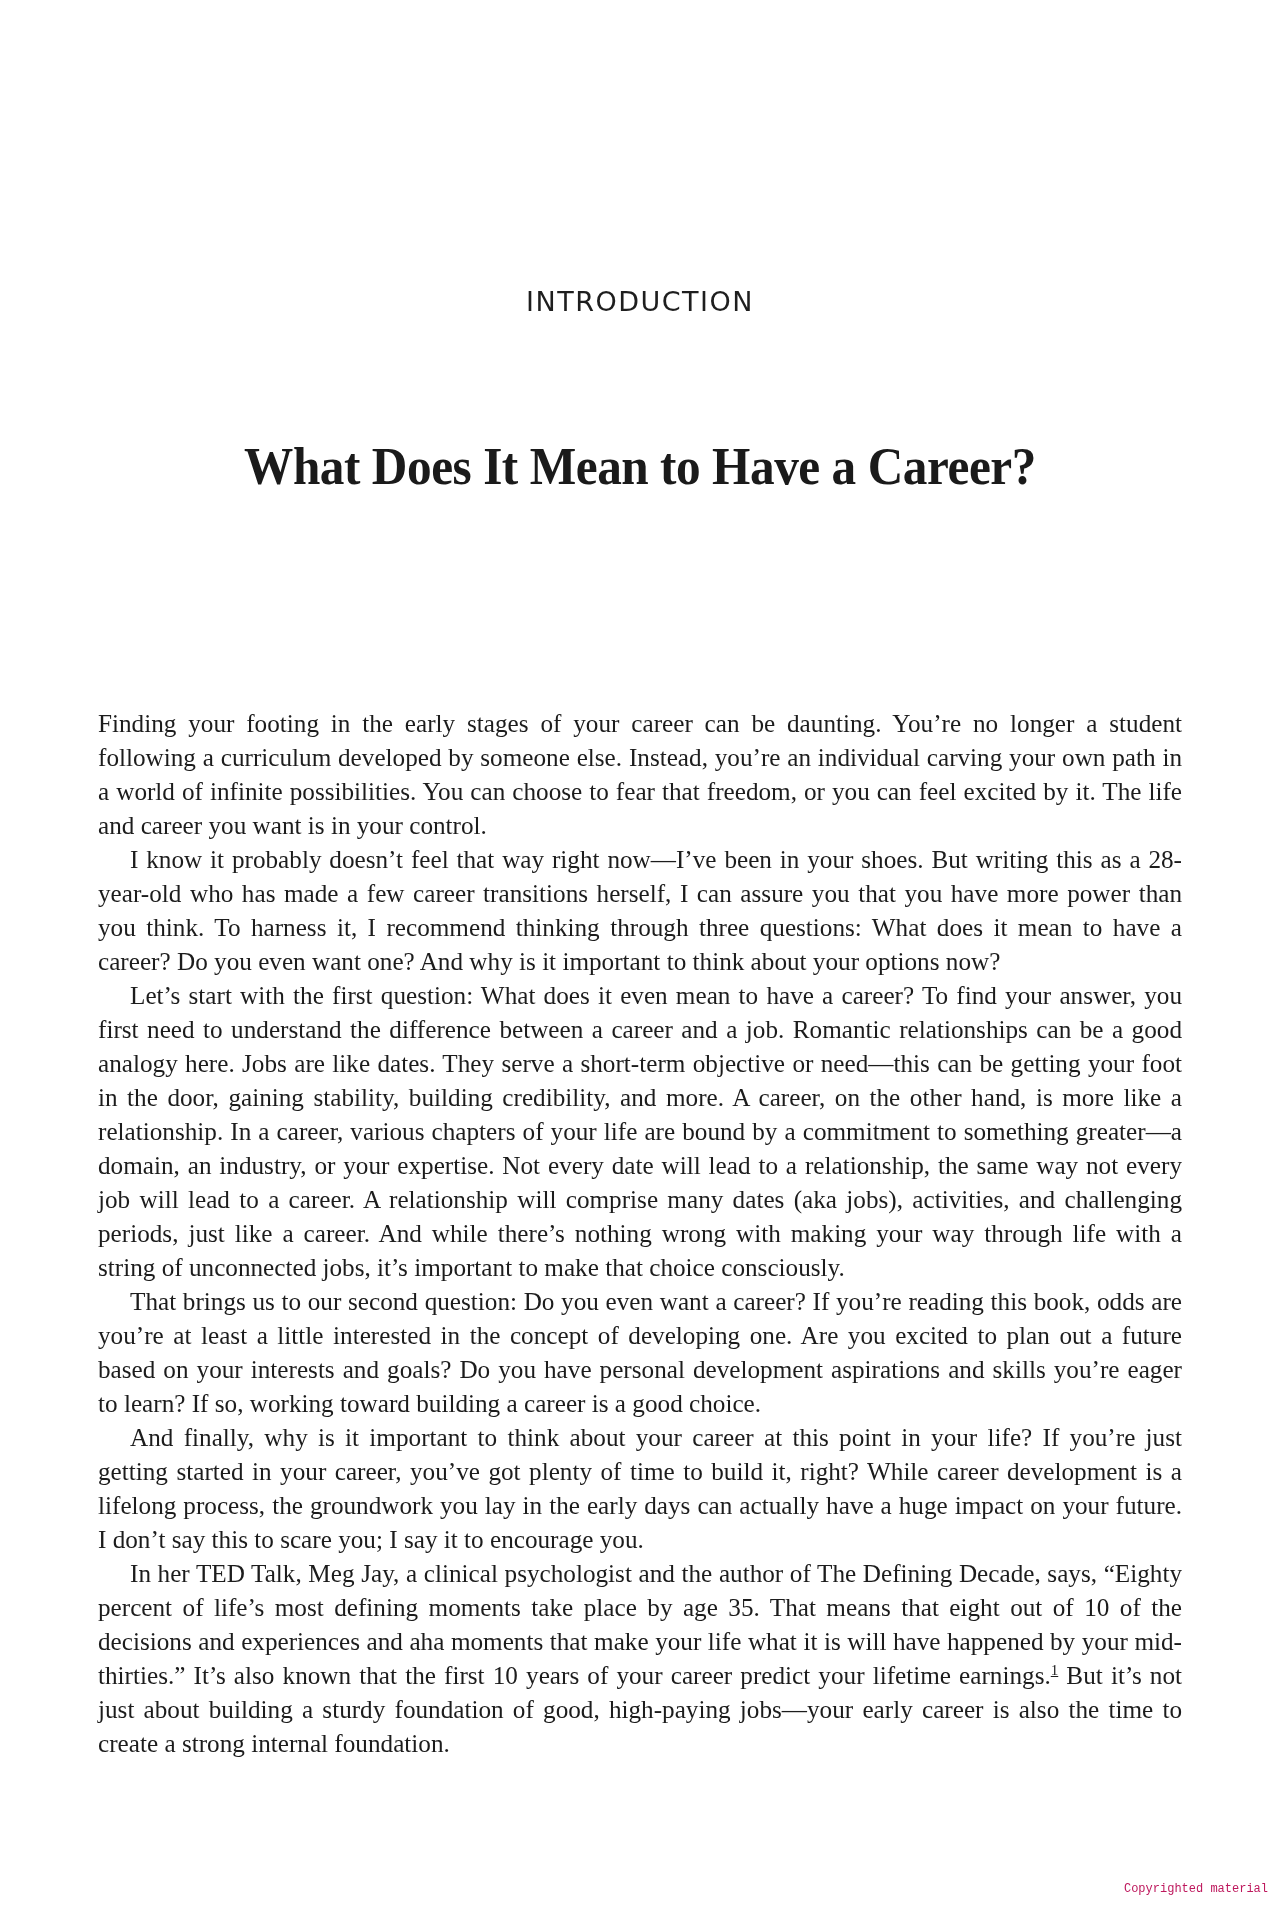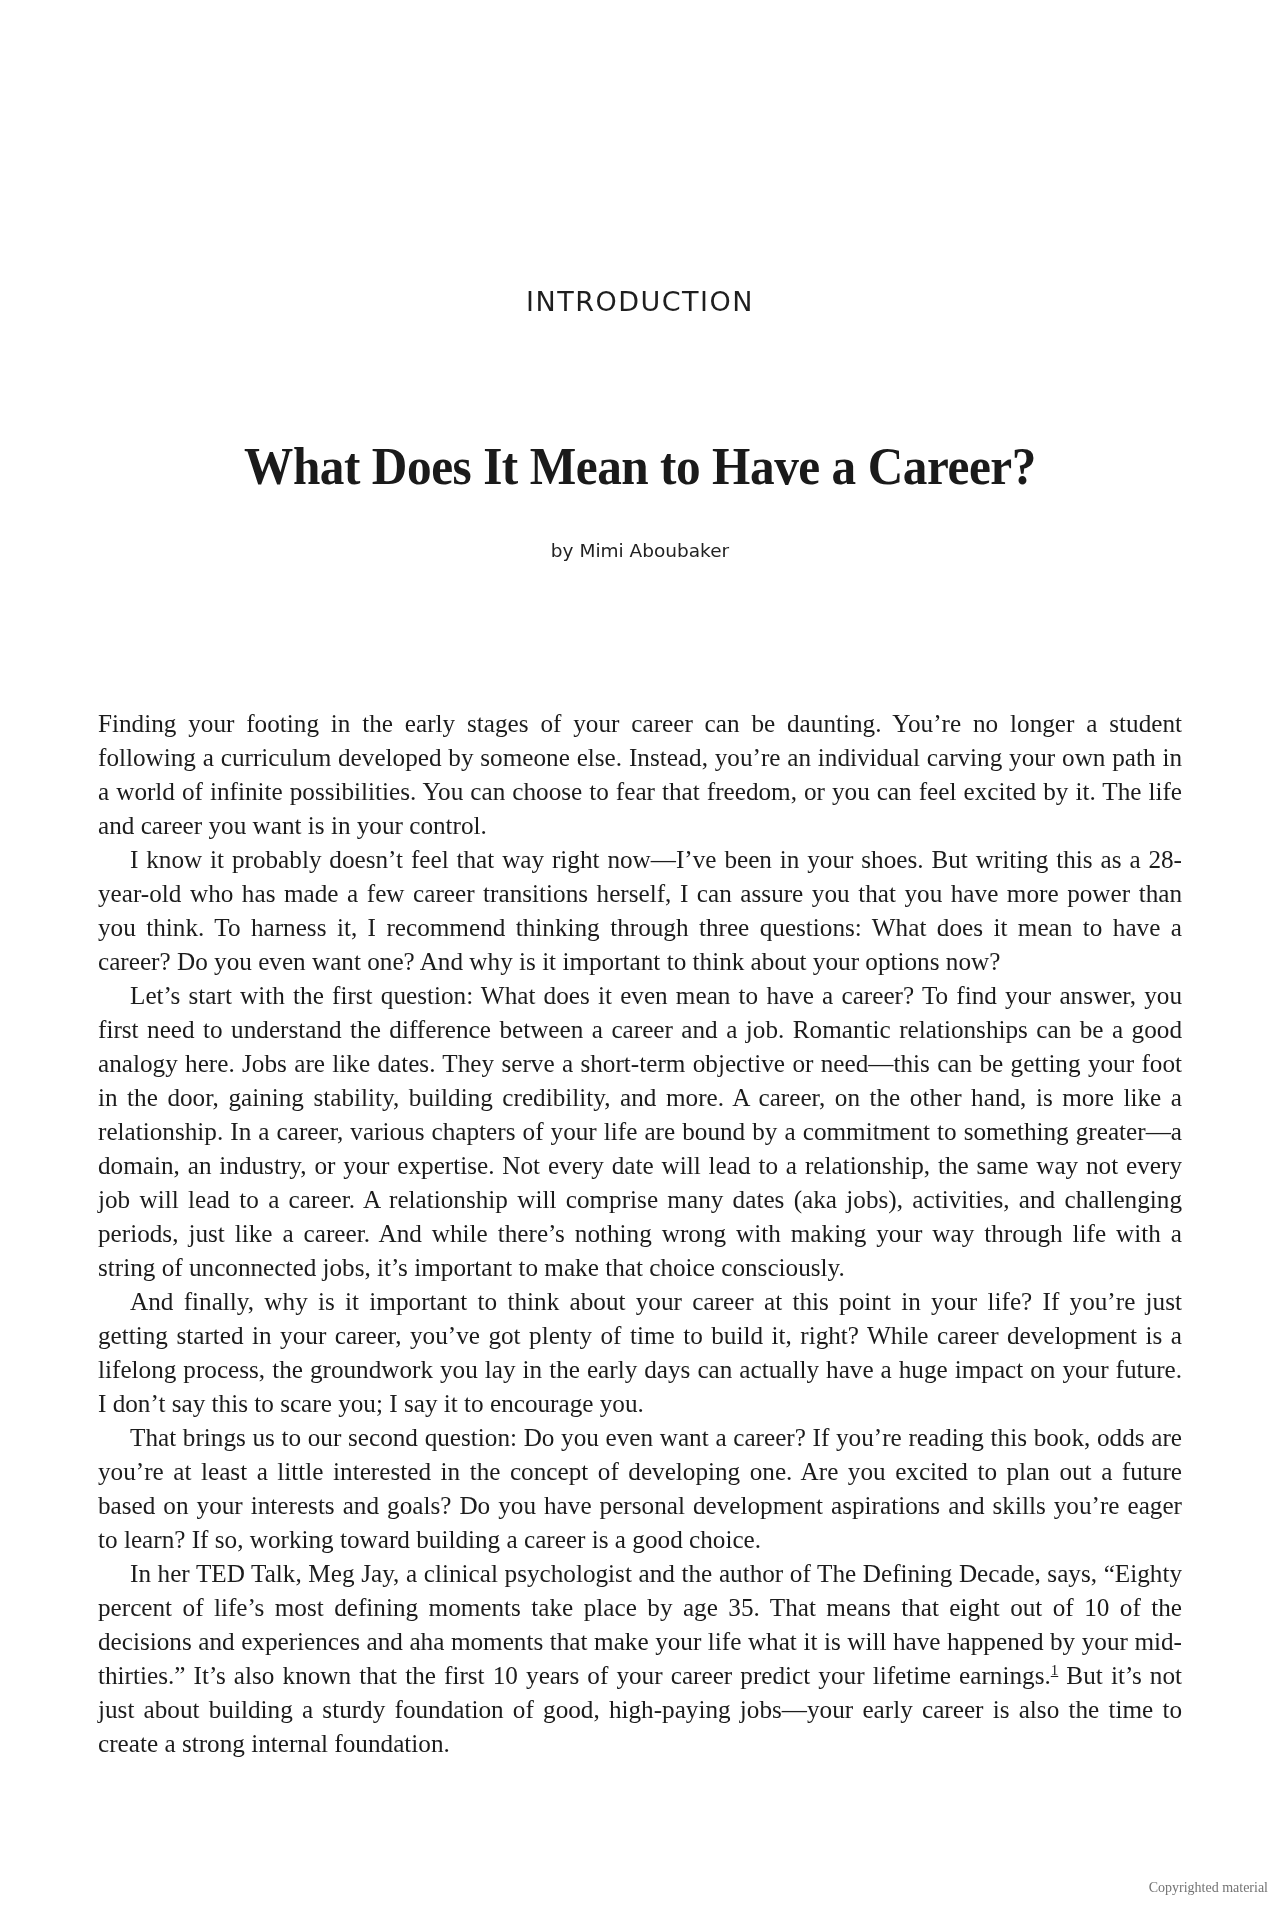--- a/index.html
+++ b/index.html
@@ -86,40 +86,39 @@
       text-decoration: underline;
       color: #1c1c1c;
       cursor: pointer;
     }
     .book-title {
     }
     .watermark {
       position: absolute;
       right: 12px;
       bottom: 22px;
-      font-family: Liberation Serif, serif;
-      font-size: 14px;
-      color: #737373;
+      font-family: Liberation Mono, monospace;
+      font-size: 12px;
+      color: #be185d;
     }
   </style>
 </head>
 <body>
 
 <div class="page">
 
   <h2 class="chapter-label">INTRODUCTION</h2>
 
   <h1 class="chapter-title">What Does It Mean to Have a Career?</h1>
 
-  <div class="byline">by Mimi Aboubaker</div>
 
   <div class="body-text">
     <p class="first">Finding your footing in the early stages of your career can be daunting. You’re no longer a student following a curriculum developed by someone else. Instead, you’re an individual carving your own path in a world of infinite possibilities. You can choose to fear that freedom, or you can feel excited by it. The life and career you want is in your control.</p>
     <p>I know it probably doesn’t feel that way right now—I’ve been in your shoes. But writing this as a 28-year-old who has made a few career transitions herself, I can assure you that you have more power than you think. To harness it, I recommend thinking through three questions: What does it mean to have a career? Do you even want one? And why is it important to think about your options now?</p>
     <p>Let’s start with the first question: What does it even mean to have a career? To find your answer, you first need to understand the difference between a career and a job. Romantic relationships can be a good analogy here. Jobs are like dates. They serve a short-term objective or need—this can be getting your foot in the door, gaining stability, building credibility, and more. A career, on the other hand, is more like a relationship. In a career, various chapters of your life are bound by a commitment to something greater—a domain, an industry, or your expertise. Not every date will lead to a relationship, the same way not every job will lead to a career. A relationship will comprise many dates (aka jobs), activities, and challenging periods, just like a career. And while there’s nothing wrong with making your way through life with a string of unconnected jobs, it’s important to make that choice consciously.</p>
+    <p>That brings us to our second question: Do you even want a career? If you’re reading this book, odds are you’re at least a little interested in the concept of developing one. Are you excited to plan out a future based on your interests and goals? Do you have personal development aspirations and skills you’re eager to learn? If so, working toward building a career is a good choice.</p>
     <p>And finally, why is it important to think about your career at this point in your life? If you’re just getting started in your career, you’ve got plenty of time to build it, right? While career development is a lifelong process, the groundwork you lay in the early days can actually have a huge impact on your future. I don’t say this to scare you; I say it to encourage you.</p>
-    <p>That brings us to our second question: Do you even want a career? If you’re reading this book, odds are you’re at least a little interested in the concept of developing one. Are you excited to plan out a future based on your interests and goals? Do you have personal development aspirations and skills you’re eager to learn? If so, working toward building a career is a good choice.</p>
     <p><span>In her TED Talk, Meg Jay, a clinical psychologist and the author of </span><span class="book-title">The Defining Decade</span><span>, says, “Eighty percent of life’s most defining moments take place by age 35. That means that eight out of 10 of the decisions and experiences and aha moments that make your life what it is will have happened by your mid-thirties.” It’s also known that the first 10 years of your career predict your lifetime earnings.</span><a class="footnote-ref">1</a><span> But it’s not just about building a sturdy foundation of good, high-paying jobs—your early career is also the time to create a strong internal foundation.</span></p>
   </div>
 
   <div class="watermark">Copyrighted material</div>
 
 </div>
 
 </body></html>

